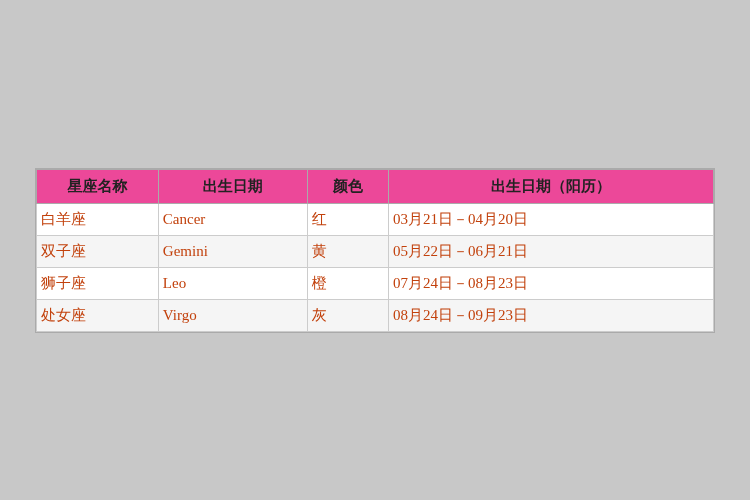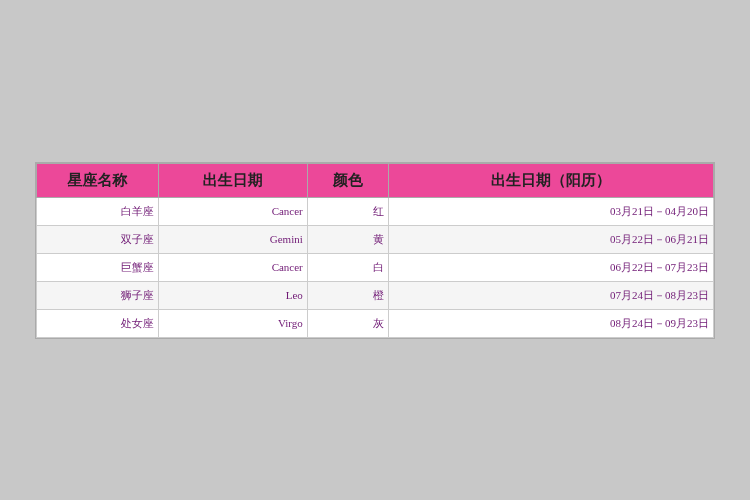--- a/index.html
+++ b/index.html
@@ -25,25 +25,25 @@
     thead tr th {
       background-color: #ec4899;
       color: #222;
       text-align: center;
       padding: 7px 4px;
       border: 1px solid #aaa;
       font-weight: bold;
       font-size: 15px;
     }
     tbody tr td {
-      text-align: right;
+      text-align: left;
       padding: 6px 4px;
       border: 1px solid #cccccc;
-      color: #701a75;
-      font-size: 11px;
+      color: #c2410c;
+      font-size: 15px;
     }
     tbody tr:nth-child(odd) {
       background-color: #ffffff;
     }
     tbody tr:nth-child(even) {
       background-color: #f5f5f5;
     }
     col.col1 { width: 18%; }
     col.col2 { width: 22%; }
     col.col3 { width: 12%; }
@@ -75,26 +75,20 @@
           <td>红</td>
           <td>03月21日－04月20日</td>
         </tr>
         <tr>
           <td>双子座</td>
           <td>Gemini</td>
           <td>黄</td>
           <td>05月22日－06月21日</td>
         </tr>
         <tr>
-          <td>巨蟹座</td>
-          <td>Cancer</td>
-          <td>白</td>
-          <td>06月22日－07月23日</td>
-        </tr>
-        <tr>
           <td>狮子座</td>
           <td>Leo</td>
           <td>橙</td>
           <td>07月24日－08月23日</td>
         </tr>
         <tr>
           <td>处女座</td>
           <td>Virgo</td>
           <td>灰</td>
           <td>08月24日－09月23日</td>

